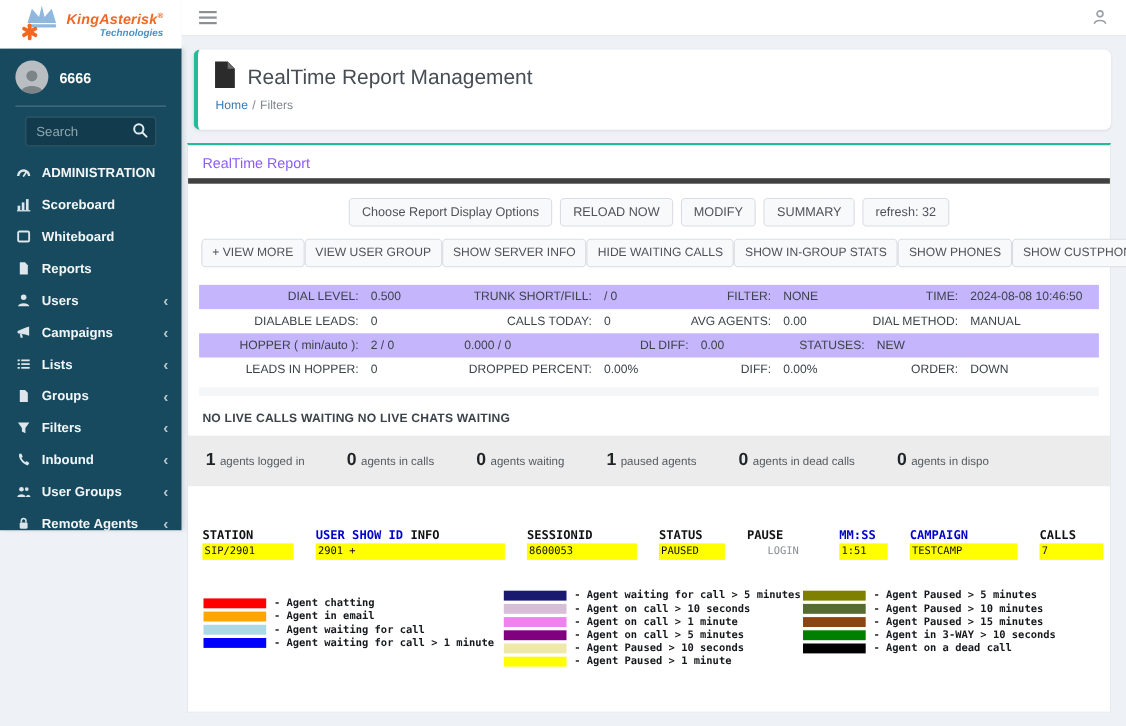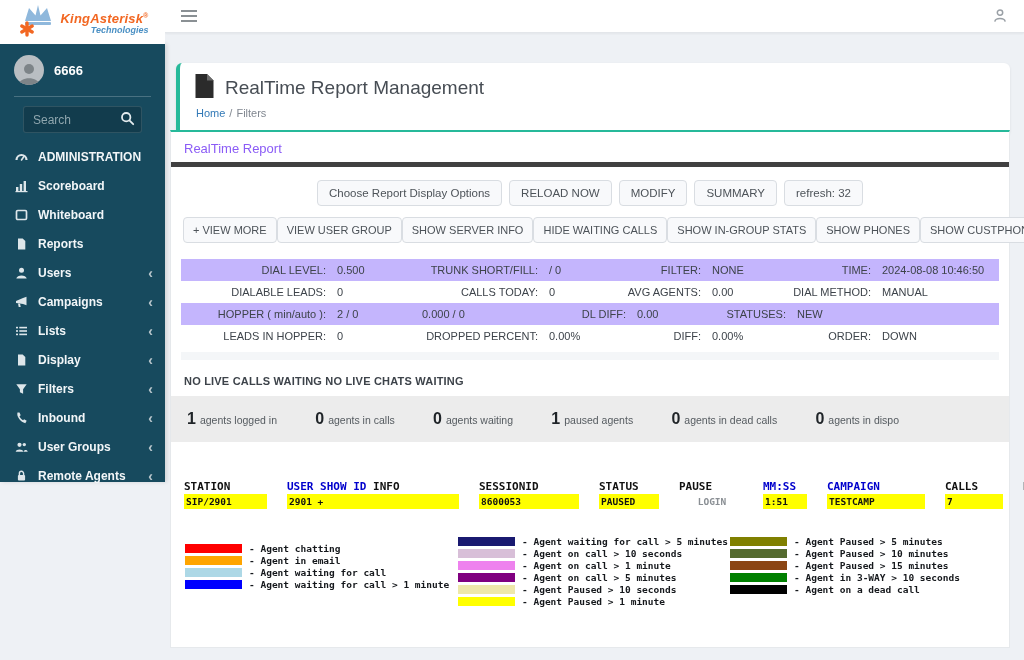--- a/index.html
+++ b/index.html
@@ -35,21 +35,21 @@
                   font-family:"Liberation Sans",sans-serif; }
   .search input::placeholder { color:#8fa6ae; }
   .search .sic { position:absolute; right:7px; top:5px; cursor:pointer; }
   .menu { padding-top:2px; }
   .mi { height:29px; display:flex; align-items:center; padding:0 12px 0 14px; cursor:pointer; }
   .mi-ic { width:24px; display:flex; }
   .mi-lb { color:#f2f6f8; font-size:12px; font-weight:bold; flex:1; }
   .chev { color:#b9c6cc; font-size:14px; font-weight:bold; line-height:1; }
 
   
-  .tcard { position:absolute; left:176px; top:63px; width:834px; height:73px; background:#fff;
+  .tcard { position:absolute; left:176px; top:45px; width:834px; height:73px; background:#fff;
            border-radius:6px; border-left:4px solid #26b99a; box-shadow:0 1px 3px rgba(0,0,0,.08); padding:10px 14px; }
   .trow { display:flex; align-items:center; gap:10px; }
   .ttl { font-size:19px; color:#474d54; font-weight:500; }
   .crumbs { margin:4px 0 0 2px; font-size:11px; color:#818790; }
   .crumbs .home { color:#337ab7; cursor:pointer; text-decoration:none; }
   .crumbs .sep { margin:0 4px; }
 
   
   .panel { position:absolute; left:170px; top:130px; width:840px; height:518px; background:#fff;
            border:1px solid #e6e9ec; border-top:2px solid #26b99a; }
@@ -77,21 +77,21 @@
               padding:0 110px 0 16px; justify-content:space-between; }
   .sumb { display:flex; align-items:baseline; gap:4px; white-space:nowrap; }
   .sumv { font-size:16px; font-weight:bold; color:#1f2428; }
   .suml { font-size:10.5px; color:#555b60; }
 
   
   .atable { margin:31px 0 0 13px; width:814px; font-family:"DejaVu Sans Mono","Liberation Mono",monospace; }
   .ahead, .arow { display:grid; grid-template-columns:83px 172px 100px 60px 64px 44px 98px 58px 46px 1fr;gap:20px; }
   .ahead { font-size:11px; font-weight:bold; color:#111; height:18px; align-items:center; }
   .ahead .blue { color:#0000cc; cursor:pointer; }
-  .arow { margin-top:3px; height:15px; align-items:center; font-size:9.5px; font-weight:bold; color:#111; }
+  .arow { margin-top:3px; height:15px; align-items:center; font-size:9.5px; font-weight:normal; color:#111; }
   .arow span { display:block; height:15px; line-height:15px; padding-left:2px; }
   .y { background:#ffff00; }
   .pz { color:#8a8f94; text-align:center; }
 
   
   .legend { display:flex; margin:27px 0 0 14px; }
   .lcol { display:flex; flex-direction:column; gap:1.5px; }
   .lc1 { width:273px; margin-top:7px; }
   .lc2 { width:272px; }
   .lc3 { width:265px; }
@@ -233,21 +233,21 @@
       <span class="mi-lb">Lists</span>
       <span class="chev">‹</span>
     </div>
 
     <div class="mi">
       <span class="mi-ic">
           <svg width="15" height="14" viewBox="0 0 14 14">
             <path d="M3.5 1.5 H8.2 L10.8 4.1 V12.5 H3.5 Z" fill="#dde6ea"></path>
           </svg>
         </span>
-      <span class="mi-lb">Display</span>
+      <span class="mi-lb">Groups</span>
       <span class="chev">‹</span>
     </div>
 
     <div class="mi">
       <span class="mi-ic">
           <svg width="15" height="14" viewBox="0 0 14 14">
             <path d="M1.8 2.2 H12.2 L8.6 7.2 V11.8 L5.4 10.2 V7.2 Z" fill="#dde6ea"></path>
           </svg>
         </span>
       <span class="mi-lb">Filters</span>

